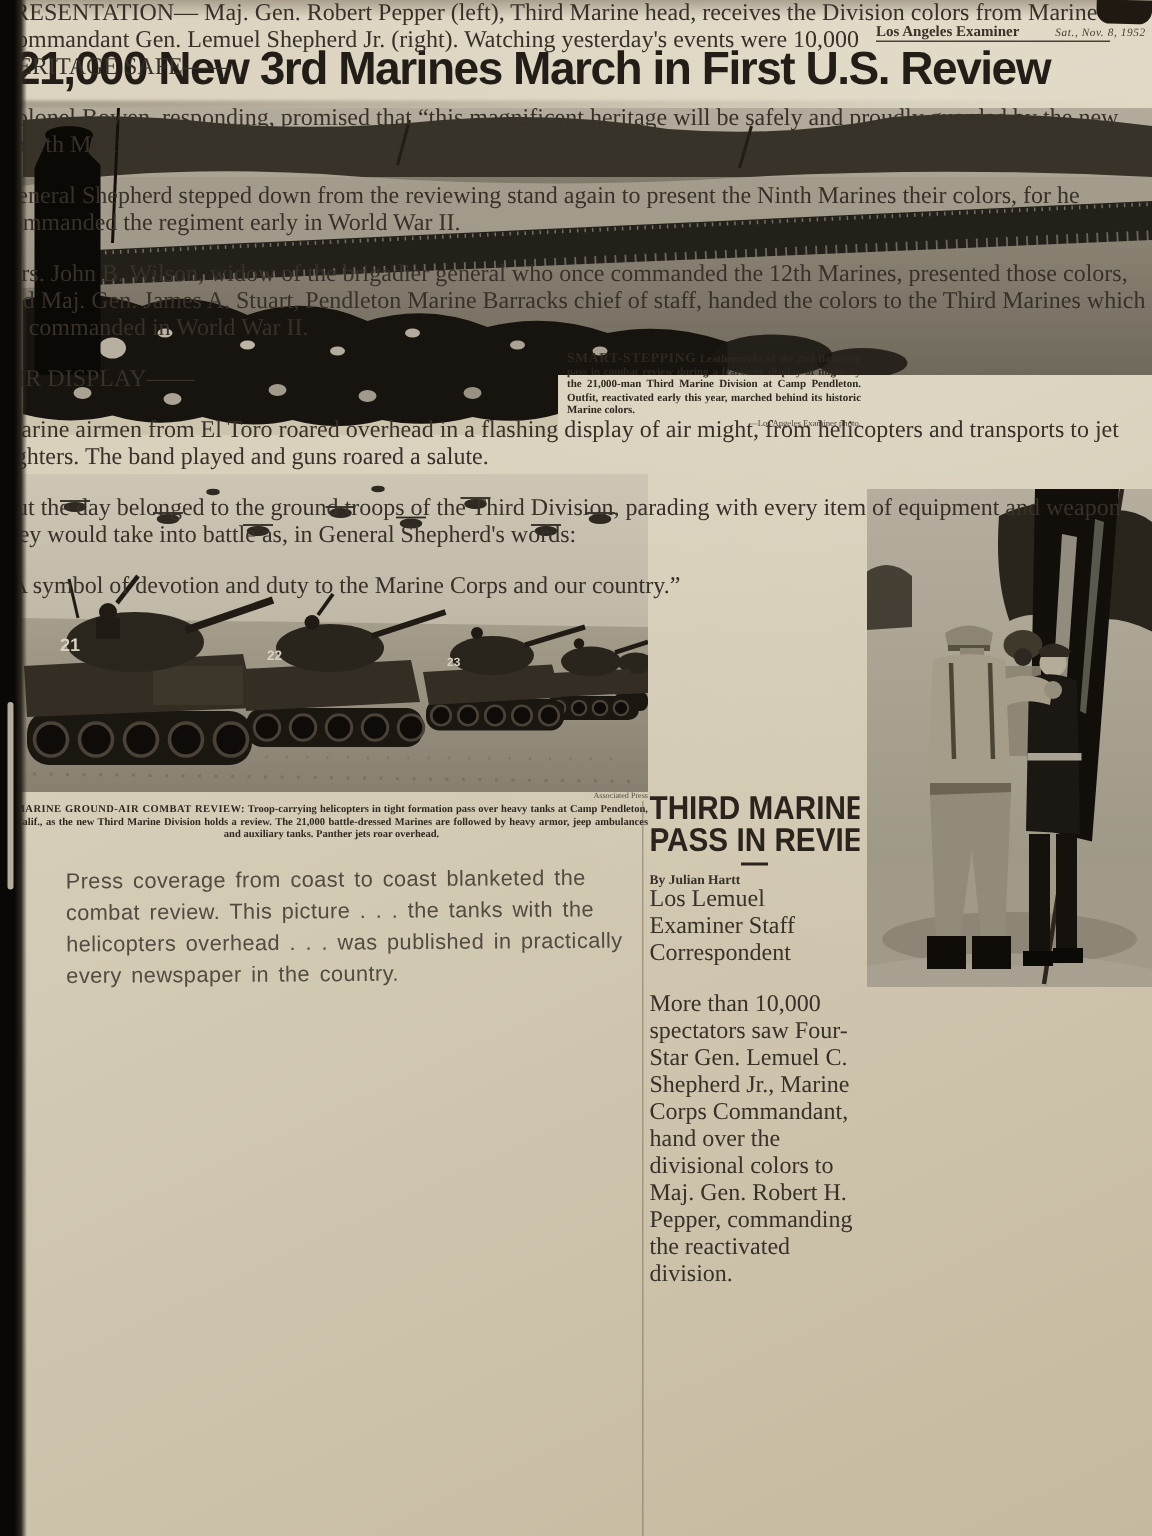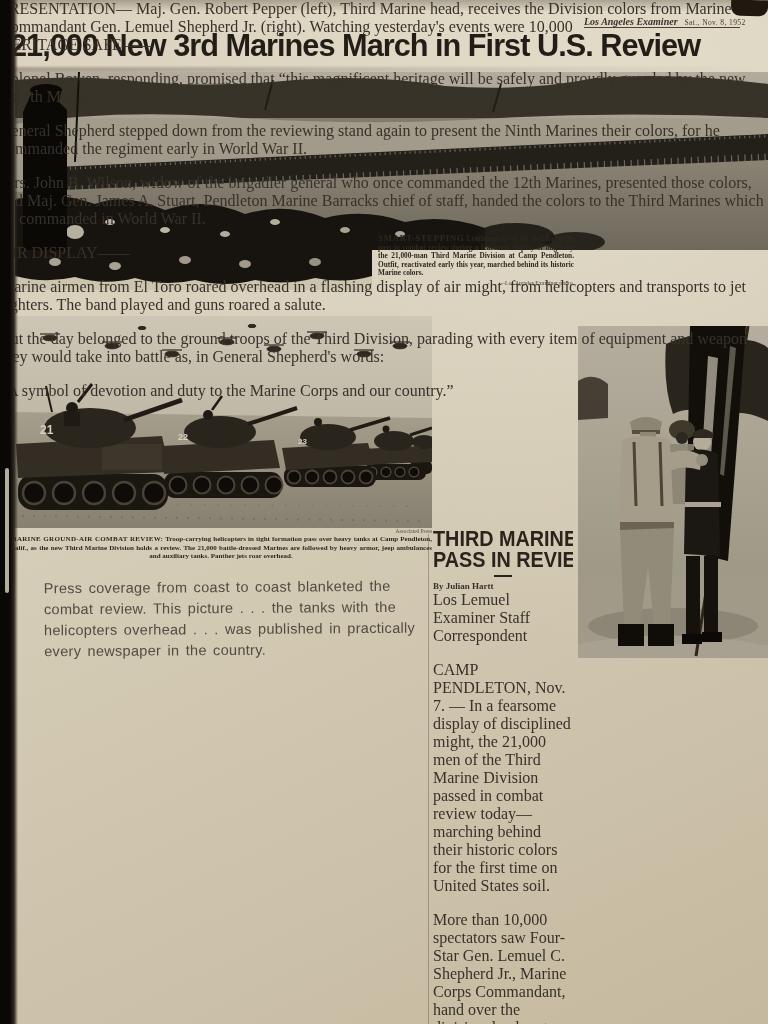--- a/index.html
+++ b/index.html
@@ -12,22 +12,22 @@
   }
   .abs{position:absolute;}
   
   .top-shade{left:0;top:0;width:768px;height:12px;background:linear-gradient(180deg,rgba(70,58,44,.35),transparent);}
   
   .spine{left:0;top:0;width:18px;height:1024px;background:linear-gradient(90deg,#0a0806 0 55%,#2e2820 78%,rgba(46,40,32,0) 100%);}
   .spine-sliver{left:5px;top:468px;width:4px;height:125px;background:#ded6c2;opacity:.8;border-radius:2px;}
   .corner-blob{left:731px;top:0;width:37px;height:16px;background:#1f1912;border-radius:0 0 9px 9px;transform:rotate(1.5deg);}
   
   .masthead{left:584px;top:11px;width:156px;height:16px;border-bottom:1px solid #4a4034;white-space:nowrap;}
-  .masthead .pub{font-family:"Liberation Serif",serif;font-weight:bold;font-style:italic;font-size:10px;color:#3a3128;}
-  .masthead .date{font-size:7.5px;letter-spacing:.4px;color:#45false3b32;color:#453b32;margin-left:7px;}
+  .masthead .pub{font-family:"Liberation Serif",serif;font-weight:bold;font-size:10px;color:#3a3128;}
+  .masthead .date{font-size:7.5px;letter-spacing:.4px;color:#45false3b32;color:#453b32;margin-left:24px;font-style:italic;}
   
   .headline{left:10px;top:28px;width:758px;height:40px;overflow:hidden;white-space:nowrap;
     font-family:"Liberation Sans",sans-serif;font-weight:700;font-size:31px;letter-spacing:-1px;
     color:#221d17;transform:scaleX(.99);transform-origin:left;}
   .headline-shadow{left:12px;top:67px;width:744px;height:6px;
     background:linear-gradient(90deg,rgba(70,60,50,.35),rgba(70,60,50,.12) 60%,transparent);filter:blur(1px);}
   
   .photo{display:block;}
   
   .ss-caption{left:378px;top:234px;width:196px;font-size:7.3px;line-height:8.6px;text-align:justify;color:#2e2820;font-weight:bold;}
@@ -242,21 +242,20 @@
   <div class="abs fabric"></div>
   <div class="abs rule-v"></div>
 
   <div class="abs article">
     <div class="art-h">THIRD MARINES</div>
     <div class="art-h">PASS IN REVIEW</div>
     <div class="art-divider"></div>
     <div class="byline">By Julian Hartt</div>
     <div class="byline-sub">Los Lemuel Examiner Staff Correspondent</div>
     <div class="bodytext">
-      <p>CAMP PENDLETON, Nov. 7. — In a fearsome display of disciplined might, the 21,000 men of the Third Marine Division passed in combat review today—marching behind their historic colors for the first time on United States soil.</p>
       <p>More than 10,000 spectators saw Four-Star Gen. Lemuel C. Shepherd Jr., Marine Corps Commandant, hand over the divisional colors to Maj. Gen. Robert H. Pepper, commanding the reactivated division.</p>
 
     </div>
   </div>
 
   <svg class="abs photo" style="left:578px;top:326px;" width="190" height="332" viewBox="0 0 190 332">
     <defs>
       <linearGradient id="pbgG" x1="0" y1="0" x2="0" y2="1">
         <stop offset="0" stop-color="#b5ae9e"></stop>
           <stop offset="1" stop-color="#97917f"></stop>

